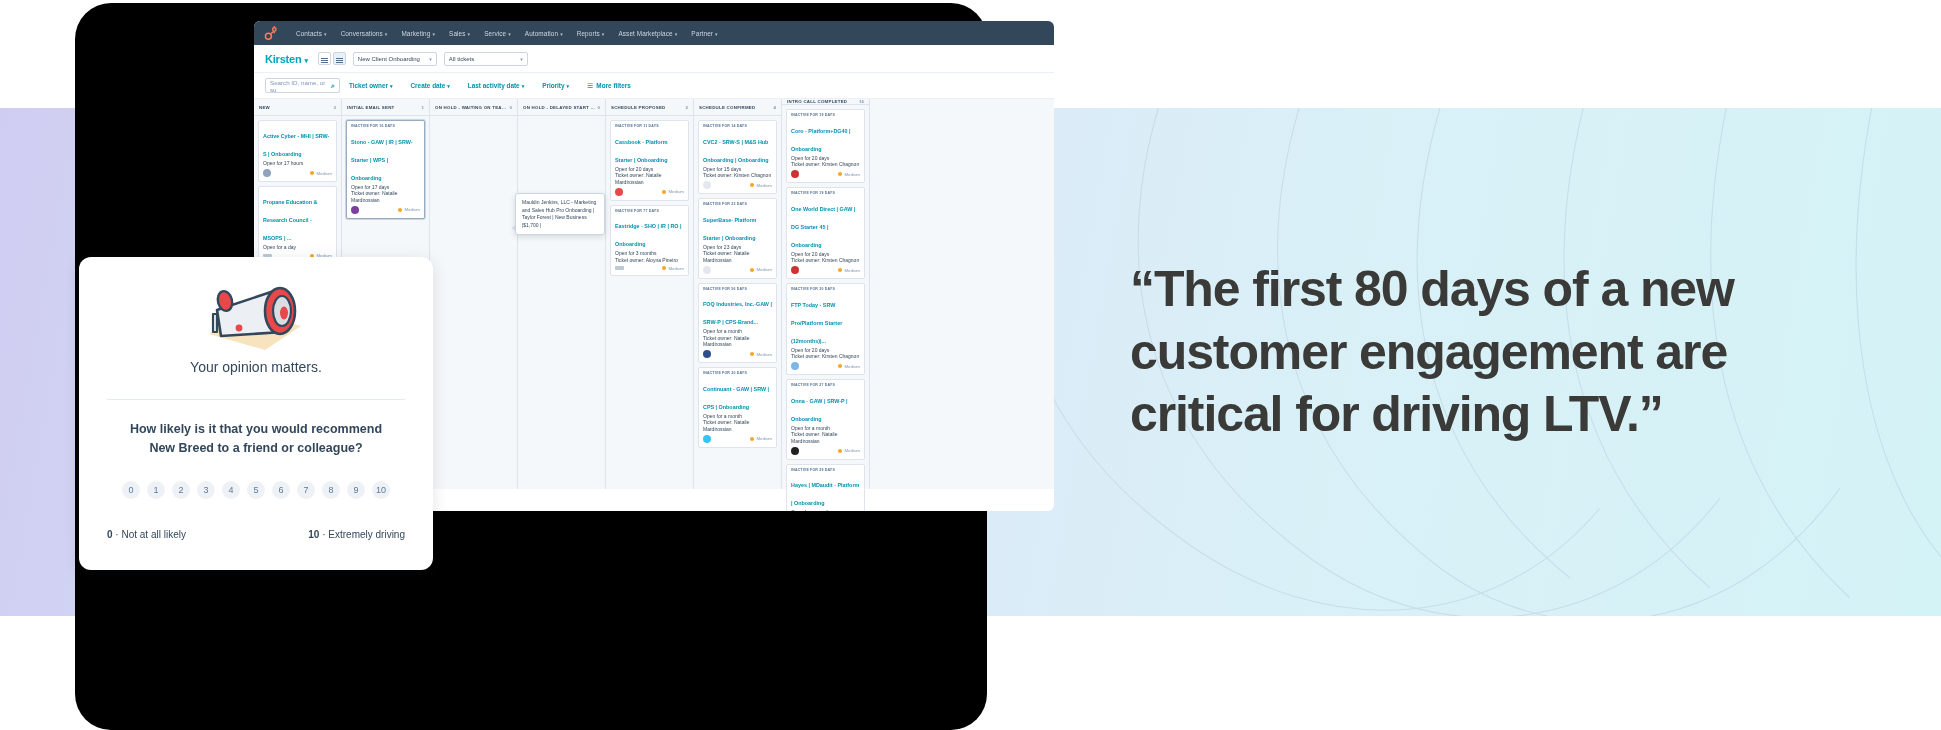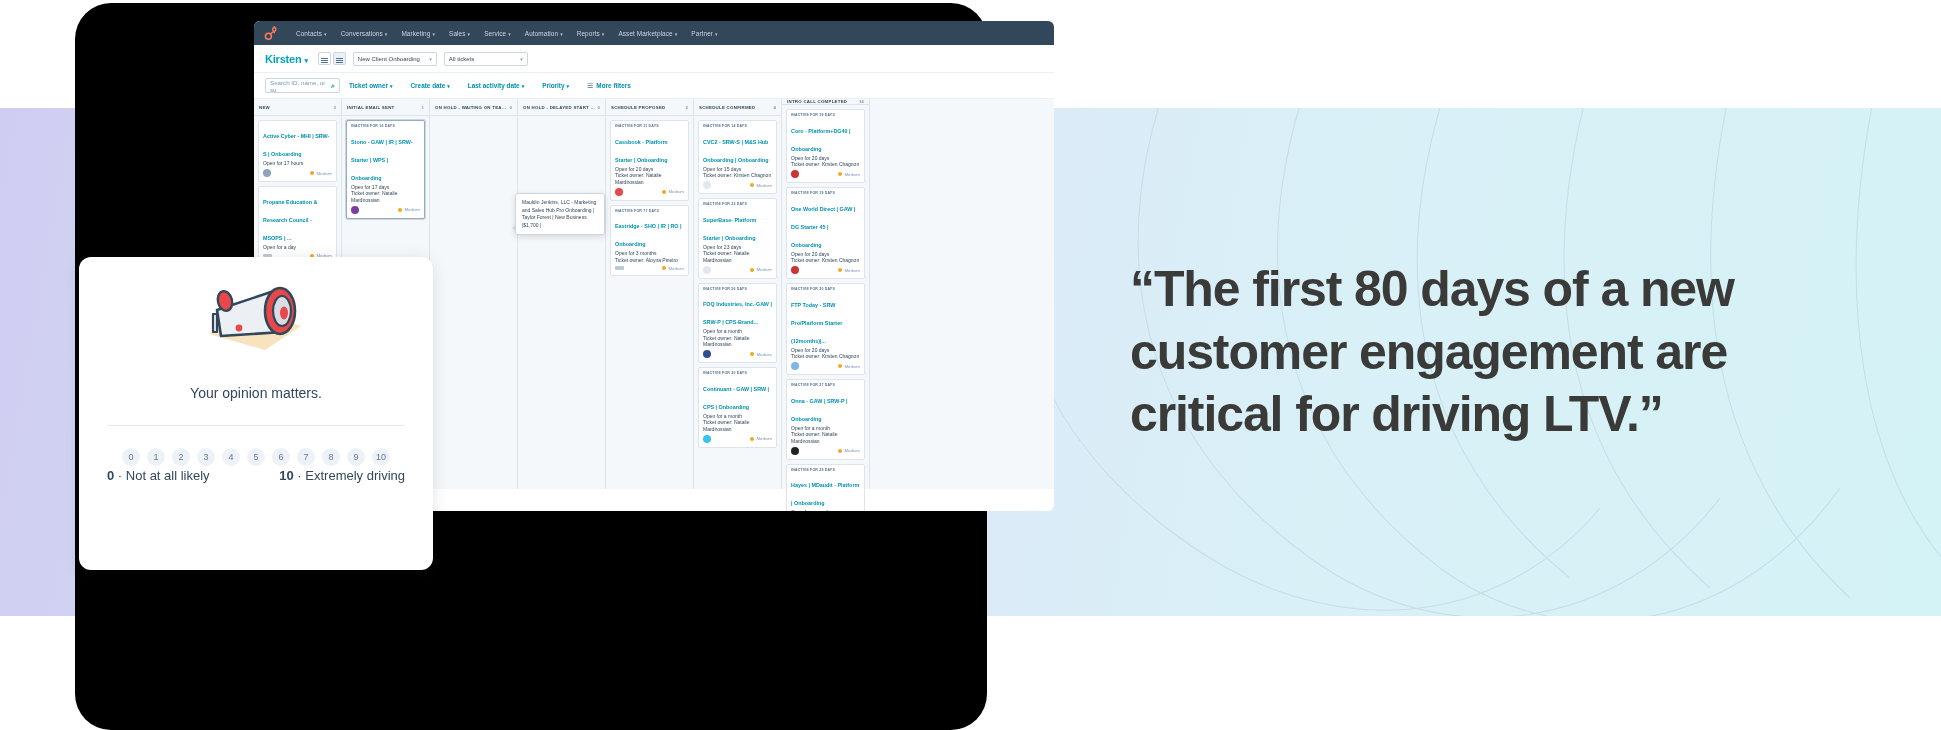--- a/index.html
+++ b/index.html
@@ -137,38 +137,38 @@
   }
 
   
   #nps-card{
     position:absolute; left:79px; top:257px; width:354px; height:313px;
     background:#ffffff; border-radius:12px; box-shadow:0 3px 16px rgba(40,50,70,.13);
     z-index:40; padding:22px 28px 0 28px;
   }
   .megaphone{ width:100%; height:80px; display:flex; align-items:center; justify-content:center; }
   .nps-sub{
-    text-align:center; font-size:14px; color:#33475b; margin-top:26px;
+    text-align:center; font-size:14px; color:#33475b; margin-top:0;
   }
   .nps-rule{ height:1px; background:#e5eaf0; margin:24px 0 20px 0; }
   .nps-q{
     text-align:center; font-size:12.5px; font-weight:bold; color:#33475b;
     line-height:1.55; padding:0 10px;
   }
   .nps-scale{
     display:flex; justify-content:center; gap:7px; margin-top:22px;
   }
   .nps-num{
     width:18px; height:18px; border-radius:50%; background:#eef2f6;
     display:flex; align-items:center; justify-content:center;
     font-size:9px; color:#5c7999;
   }
   .nps-legend{
-    display:flex; justify-content:space-between; margin-top:2px;
-    font-size:13px; color:#33475b;
+    display:flex; justify-content:space-between; margin-top:30px;
+    font-size:10px; color:#33475b;
   }
   .nps-legend b{ font-weight:bold; }
 
   
   #quote{
     position:absolute; left:1130px; top:258px; width:700px;
     font-size:50px; font-weight:bold; line-height:1.25;
     color:#3a3a38; letter-spacing:-1.1px;
   }
 </style>
@@ -416,20 +416,21 @@
       <path d="M26 30 L86 10 L92 52 L30 56 Z" fill="#eceff3" stroke="#33475b" stroke-width="2.6" stroke-linejoin="round"></path>
       <ellipse cx="89" cy="31" rx="15" ry="23" fill="#e8484a" stroke="#33475b" stroke-width="2.6"></ellipse>
       <ellipse cx="91" cy="31" rx="9" ry="15" fill="#d8dde3" stroke="#33475b" stroke-width="2.2"></ellipse>
       <ellipse cx="93" cy="33" rx="4" ry="6.5" fill="#e8484a"></ellipse>
       <ellipse cx="34" cy="21" rx="7" ry="10" fill="#e8484a" stroke="#33475b" stroke-width="2.4" transform="rotate(-14 34 21)"></ellipse>
       <circle cx="48" cy="48" r="3.4" fill="#e8484a"></circle>
     </svg>
   </div>
   <div class="nps-sub">Your opinion matters.</div>
   <div class="nps-rule"></div>
+  <div class="nps-q">How likely is it that you would recommend New Breed to a friend or colleague?</div>
   <div class="nps-scale" id="nps-scale">
       <span class="nps-num">0</span>
       <span class="nps-num">1</span>
       <span class="nps-num">2</span>
       <span class="nps-num">3</span>
       <span class="nps-num">4</span>
       <span class="nps-num">5</span>
       <span class="nps-num">6</span>
       <span class="nps-num">7</span>
       <span class="nps-num">8</span>

